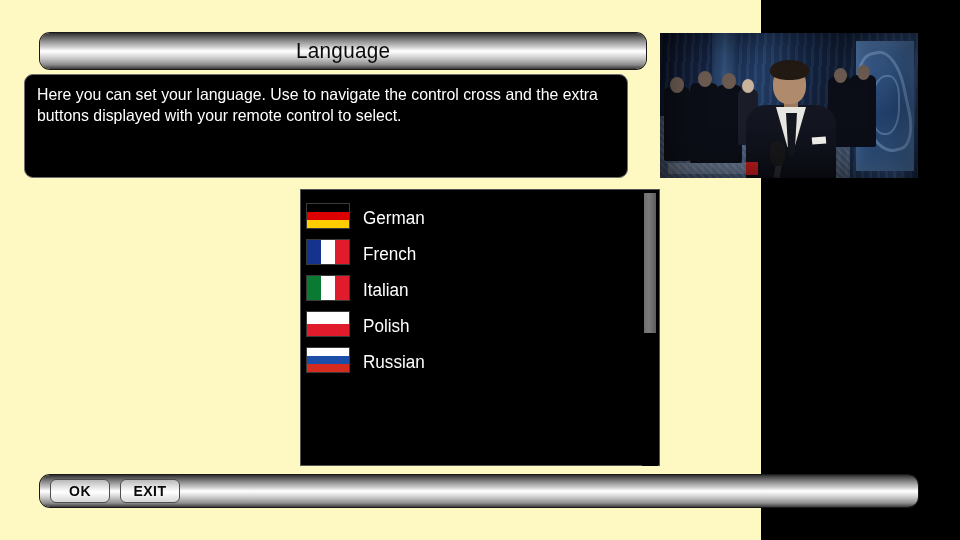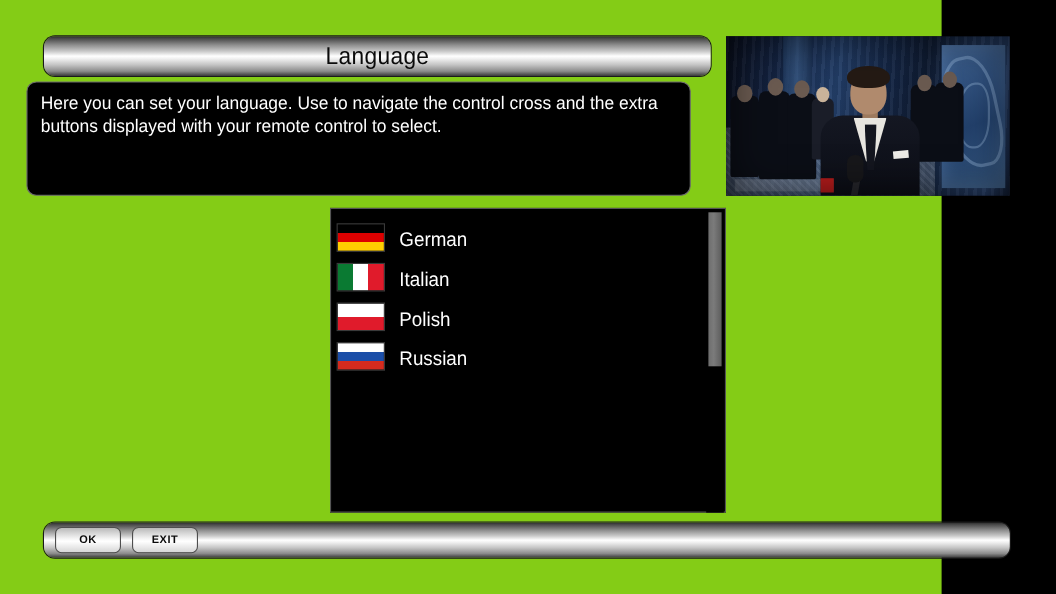--- a/index.html
+++ b/index.html
@@ -1,18 +1,18 @@
 <!DOCTYPE html>
 <html><head>
 <meta charset="utf-8">
 <style>
   html,body{margin:0;padding:0;background:#000;}
   body{width:960px;height:540px;overflow:hidden;
        font-family:"Liberation Sans","DejaVu Sans",sans-serif;}
-  #screen{position:relative;width:856px;height:540px;background:#84cc16;}
+  #screen{position:relative;width:761px;height:540px;background:#fef9c3;}
 
   
   .silver{
     background:linear-gradient(to bottom,
       #2b2b2b 0%, #4a4a4a 6%, #8e8e8e 22%, #c9c9c9 38%,
       #ffffff 50%, #f2f2f2 56%, #c4c4c4 72%, #8c8c8c 88%, #3a3a3a 100%);
     border-radius:10px;
     box-shadow:0 0 0 1px #1a1a1a;
   }
 
@@ -117,21 +117,21 @@
   #sb-thumb{position:absolute;right:2px;top:2px;width:12px;height:140px;
     background:linear-gradient(to right,#6e6e6e,#7b7b7b 40%,#5d5d5d);}
 
   
   #footer-bar{position:absolute;left:40px;top:475px;width:878px;height:32px;
     display:flex;align-items:center;}
   .fbtn{margin-left:10px;height:22px;min-width:40px;padding:0 9px;
     display:flex;align-items:center;justify-content:center;
     border:1px solid #4e4e4e;border-radius:6px;
     background:linear-gradient(to bottom,#b9b9b9,#f6f6f6 45%,#ffffff 55%,#d6d6d6);
-    color:#0a0a0a;font-size:10px;font-weight:bold;letter-spacing:.5px;}
+    color:#0a0a0a;font-size:14px;font-weight:bold;letter-spacing:.5px;}
 </style>
 </head>
 <body>
 
 <div id="screen">
 
   <div id="title-bar" class="silver">
     <span id="title-text">Language</span>
   </div>
 
@@ -180,20 +180,24 @@
 
   <div id="list-panel">
     <div id="list-rows">
 
       <div class="row">
         <span class="flag f-de"></span>
         <span class="lang-label">German</span>
       </div>
 
 
+      <div class="row">
+        <span class="flag f-fr"></span>
+        <span class="lang-label">French</span>
+      </div>
 
 
       <div class="row">
         <span class="flag f-it"></span>
         <span class="lang-label">Italian</span>
       </div>
 
       <div class="row">
         <span class="flag f-pl"></span>
         <span class="lang-label">Polish</span>

